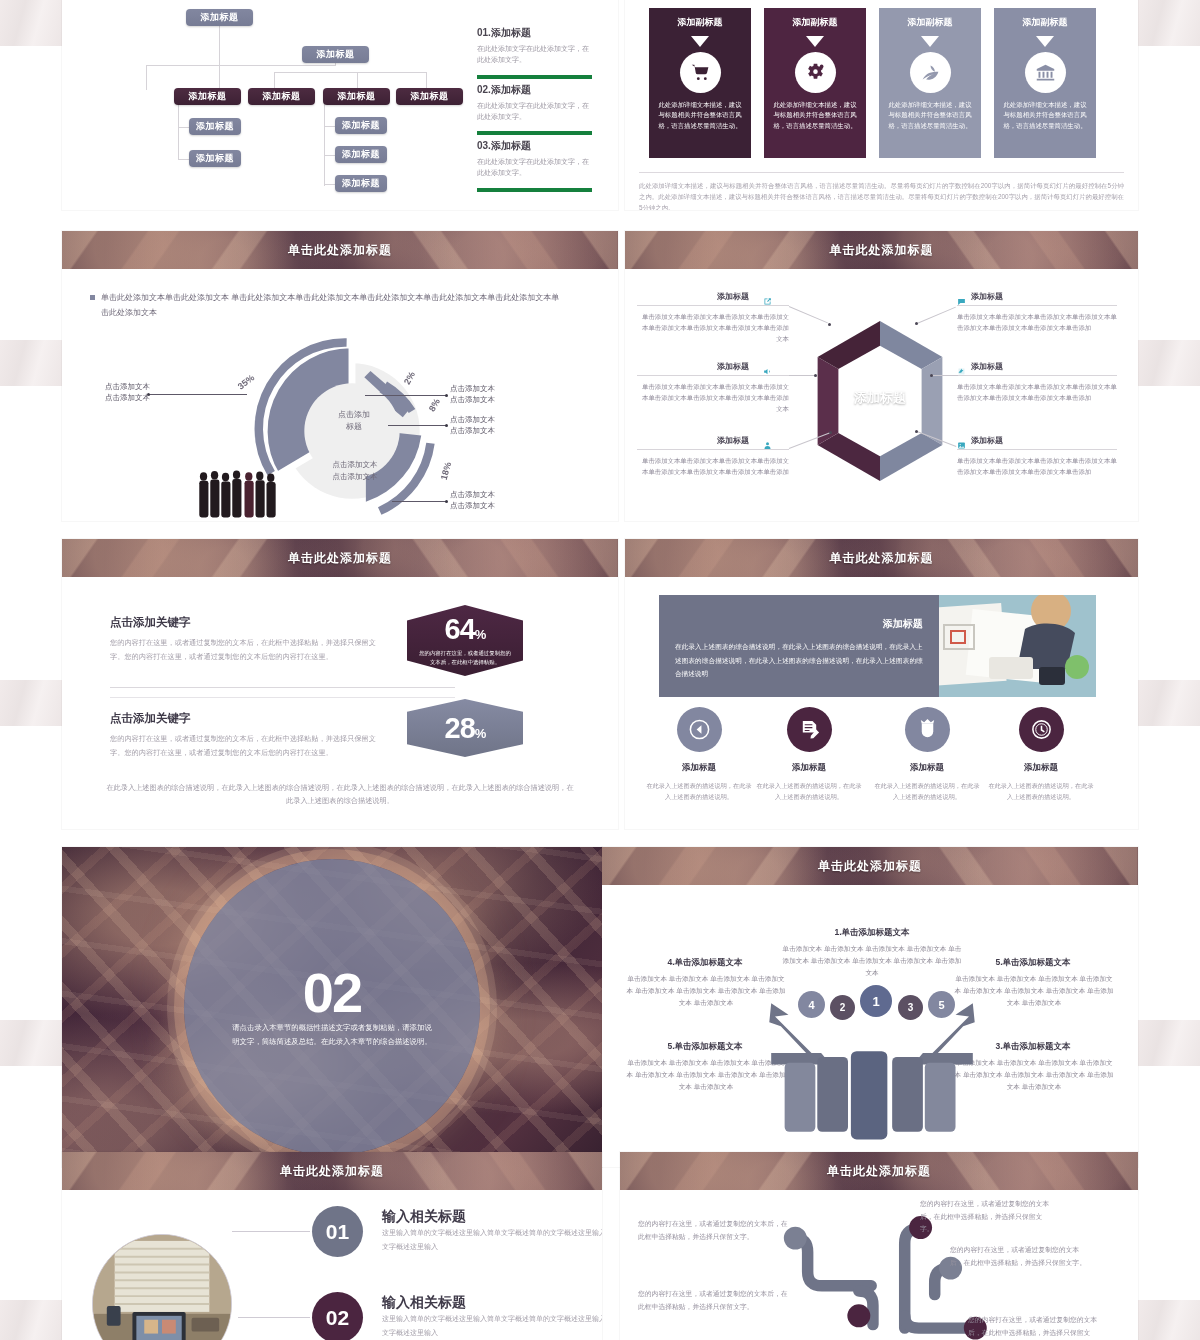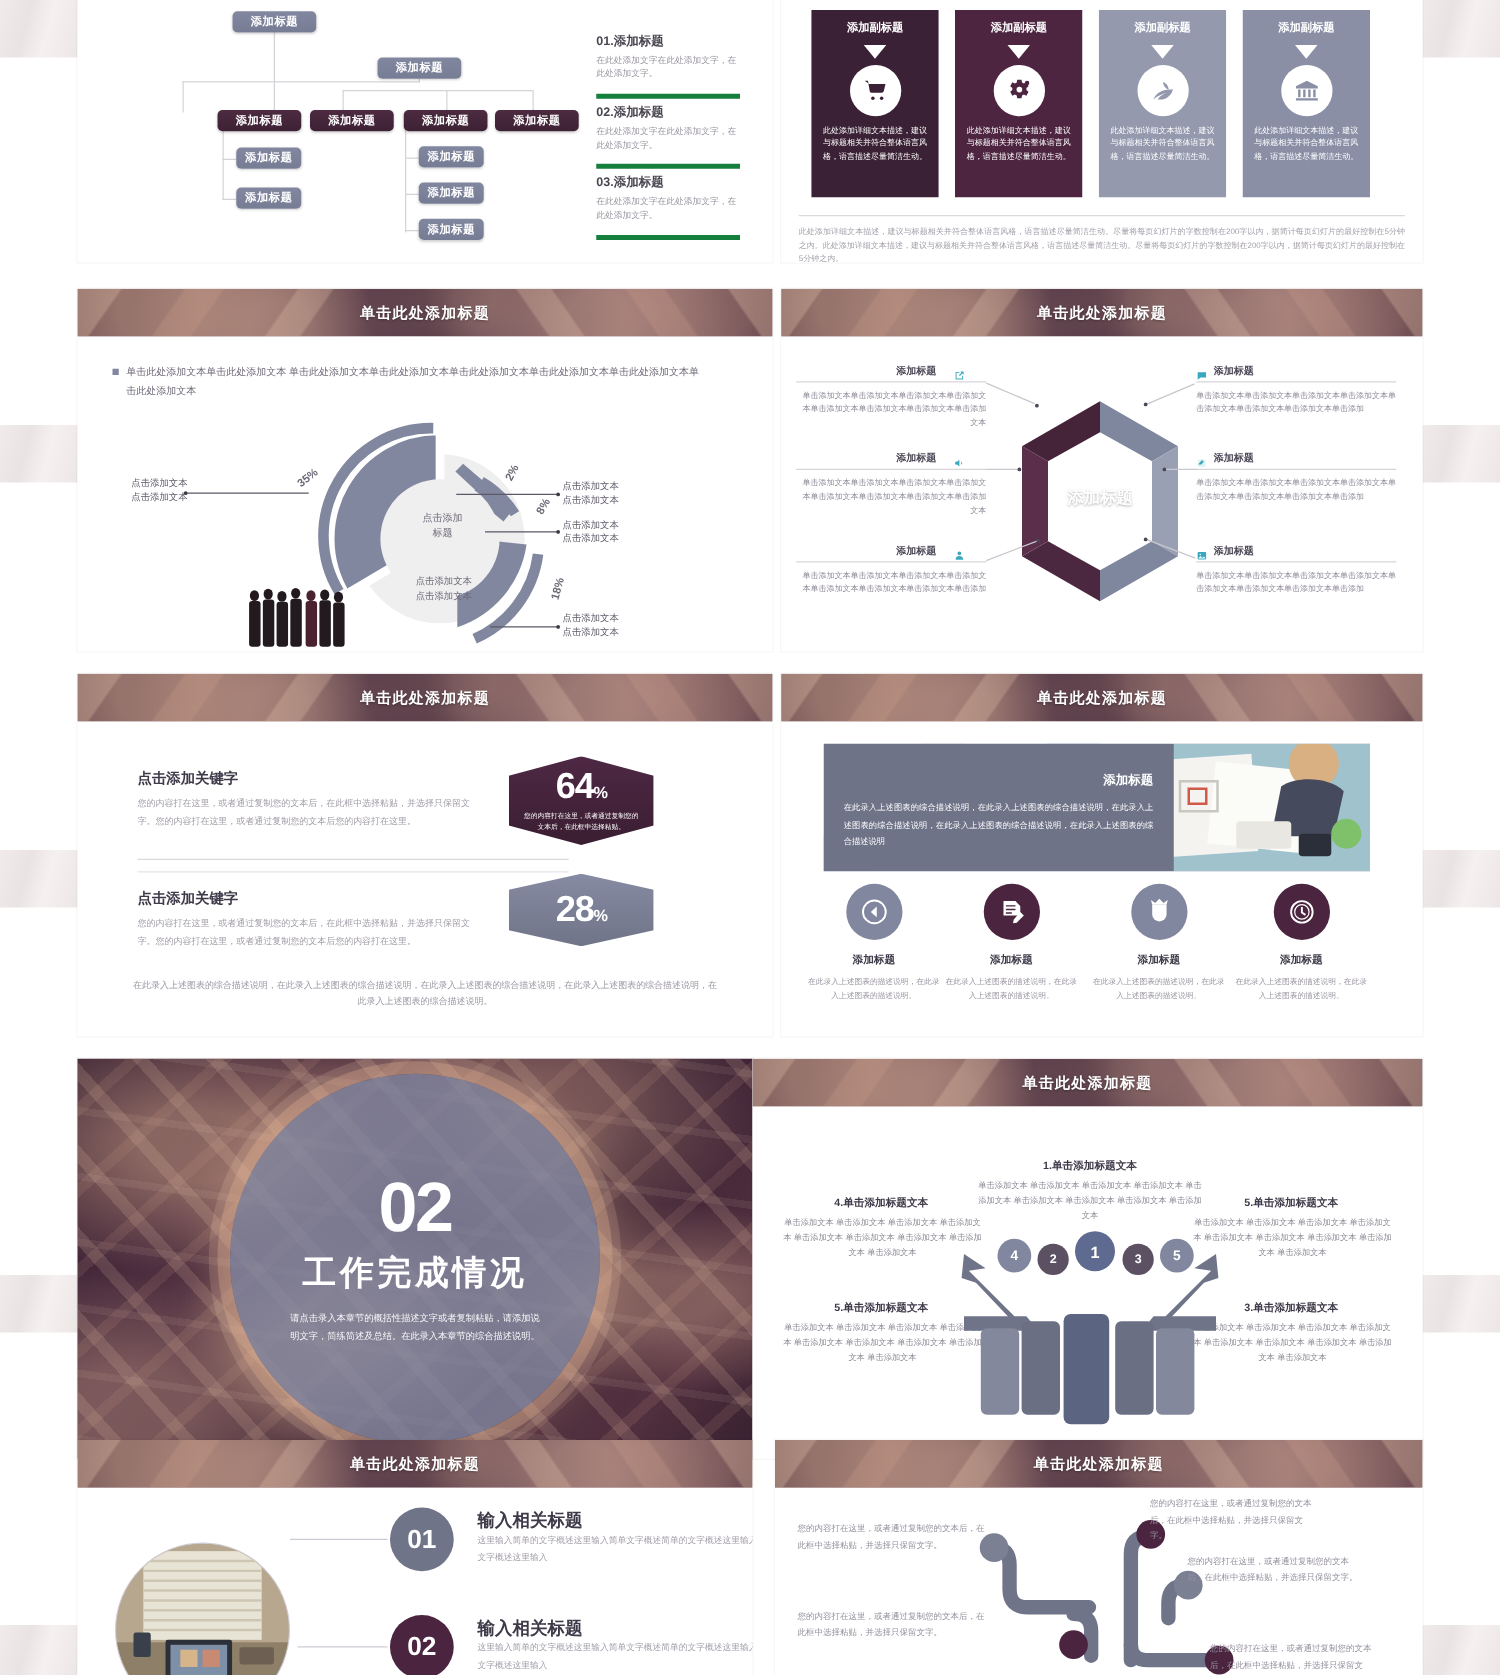--- a/index.html
+++ b/index.html
@@ -619,21 +619,20 @@
         </div>
         <h5>添加标题</h5>
         <p>在此录入上述图表的描述说明，在此录入上述图表的描述说明。</p>
       </div>
     </div>
   </div>
 
   <div class="slide sec02" style="left:62px;top:847px;width:540px;height:320px;">
     <div class="sec02-circle" style="left:122px;top:12px;">
       <div class="n">02</div>
-      <div class="t">工作完成情况</div>
       <div class="d">请点击录入本章节的概括性描述文字或者复制粘贴，请添加说明文字，简练简述及总结。在此录入本章节的综合描述说明。</div>
     </div>
   </div>
 
   <div class="slide" style="left:602px;top:847px;width:536px;height:320px;">
     <div class="slide-head">
       <span class="slide-title">单击此处添加标题</span>
     </div>
     <div class="slide-body" style="height:282px;">
       <div class="ppl-h" style="left:205px;top:42px;width:130px;text-align:center;">1.单击添加标题文本</div>

